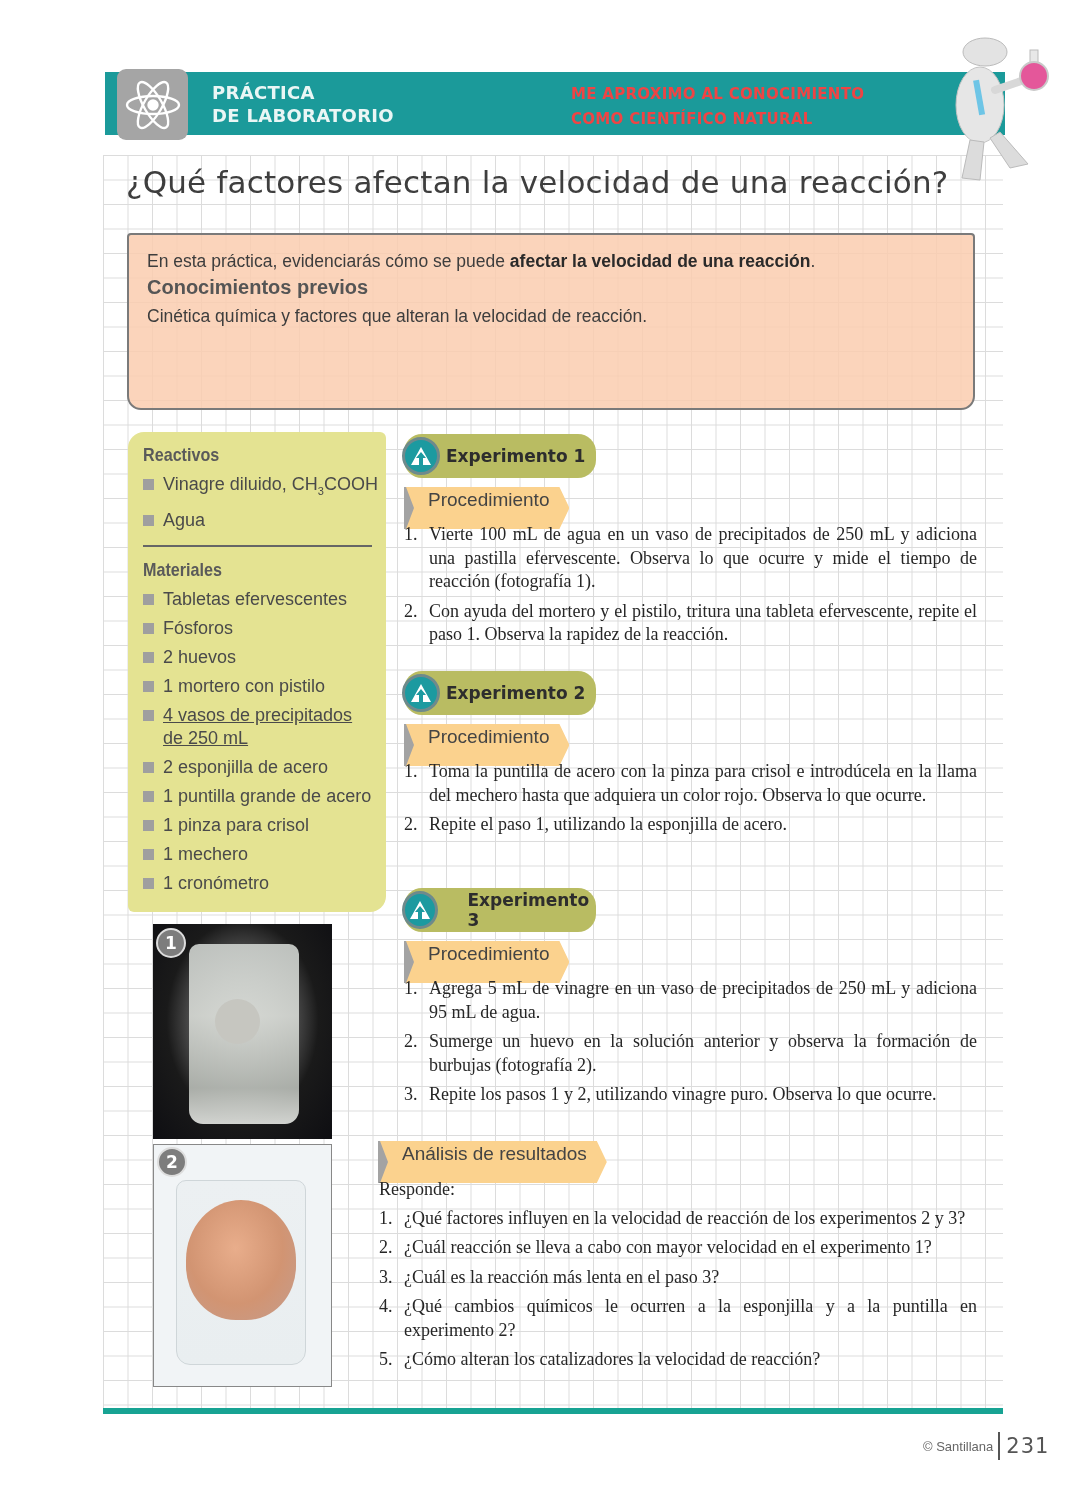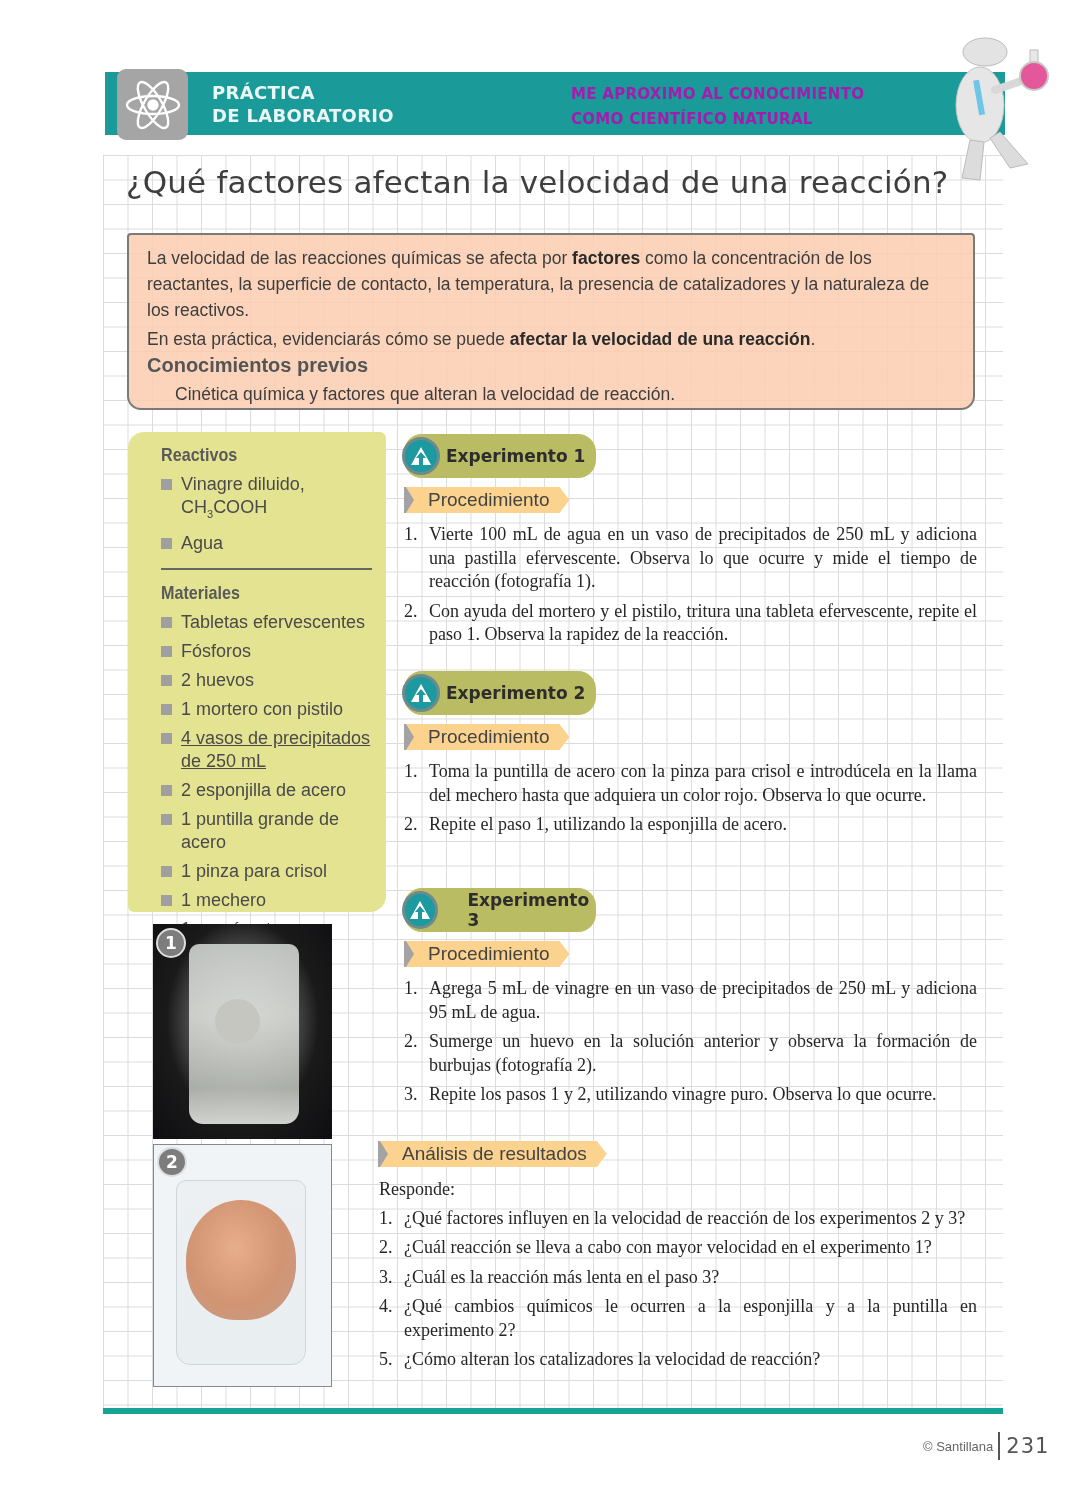--- a/index.html
+++ b/index.html
@@ -15,38 +15,38 @@
     background-size: 24.5px 24.5px;
   }
   .bottom-rule { position: absolute; left: 103px; top: 1408px; width: 900px; height: 6px; background: #17a393; }
 
   .header-band { position: absolute; left: 105px; top: 72px; width: 900px; height: 63px; background: #1b9a9a; }
   .atom-box {
     position: absolute; left: 117px; top: 69px; width: 71px; height: 71px;
     background: #a5a5a5; border-radius: 9px; display: flex; align-items: center; justify-content: center;
   }
   .hdr-left { position: absolute; left: 212px; top: 81px; color: #eaf6f5; font-family: "DejaVu Sans", sans-serif; font-size: 18px; font-weight: bold; line-height: 23px; letter-spacing: 0.3px; }
-  .hdr-right { position: absolute; left: 571px; top: 82px; color: #a21caf; font-family: "DejaVu Sans", sans-serif; font-size: 15px; font-weight: bold; line-height: 25px; letter-spacing: 0.3px; }
+  .hdr-right { position: absolute; left: 571px; top: 82px; color: #ef4444; font-family: "DejaVu Sans", sans-serif; font-size: 15px; font-weight: bold; line-height: 25px; letter-spacing: 0.3px; }
   .mascot { position: absolute; left: 940px; top: 30px; width: 120px; height: 160px; }
 
   .title { position: absolute; left: 126px; top: 164px; font-family: "DejaVu Sans", sans-serif; font-size: 31px; color: #3e3e3e; letter-spacing: 0.2px; }
 
   .intro-box {
     position: absolute; left: 127px; top: 233px; width: 848px; height: 177px;
     background: rgba(250, 205, 175, 0.85); border: 2px solid #7a7a7a; border-radius: 4px 4px 14px 14px;
     padding: 10px 18px; font-family: "Liberation Sans", sans-serif; font-size: 17.5px; color: #3d3d3d; line-height: 26px;
   }
   .intro-box p { margin: 0; }
   .intro-box b { color: #2a2a2a; }
   .prev-title { margin-top: 12px; font-weight: bold; color: #555; font-size: 20px; }
 
   .mat-box {
     position: absolute; left: 128px; top: 432px; width: 258px; height: 480px;
     background: #e4e392; border-radius: 16px 6px 16px 6px;
-    padding: 12px 0 0 33px; font-family: "Liberation Sans", sans-serif; font-size: 18px; color: #4a4a4a;
+    padding: 12px 0 0 15px; font-family: "Liberation Sans", sans-serif; font-size: 18px; color: #4a4a4a;
   }
   .mat-box h3 { font-family: "Liberation Sans", sans-serif; font-size: 19px; font-weight: bold; color: #5a5a5a; margin-bottom: 4px; transform: scaleX(0.85); transform-origin: left; }
   .mat-item { display: flex; align-items: flex-start; line-height: 29.5px; }
   .mat-item .sq { width: 11px; height: 11px; background: #9f9f9f; margin: 9px 9px 0 0; flex: none; }
   .mat-item .txt { line-height: 23px; padding: 3px 0; }
   .mat-sep { height: 2px; background: #666; margin: 10px 14px 12px 0; }
 
   .photo { position: absolute; background: #111; }
   .photo1 { left: 153px; top: 924px; width: 179px; height: 215px; background: radial-gradient(ellipse at 50% 45%, #aaa 0%, #777 25%, #1a1a1a 60%, #0e0e12 100%); overflow: hidden; }
   .glass1 { position: absolute; left: 36px; top: 20px; width: 110px; height: 180px; border-radius: 10px 10px 14px 14px; background: linear-gradient(to bottom, #cfd3cf 0%, #d9dcd7 40%, #b9bdb7 80%, #e6e8e4 100%); opacity: 0.9; }
@@ -56,21 +56,21 @@
   .egg { position: absolute; left: 32px; top: 55px; width: 110px; height: 120px; border-radius: 50% 50% 45% 45%; background: radial-gradient(ellipse at 45% 40%, #e8a680 0%, #cf8a64 55%, #c09483 100%); opacity: 0.9; }
   .num-badge { position: absolute; width: 30px; height: 30px; border-radius: 50%; background: #7d7d7d; border: 2px solid #ddd; color: #fff; font-weight: bold; font-size: 17px; display: flex; align-items: center; justify-content: center; font-family: "DejaVu Sans", sans-serif; }
 
   .exp-pill {
     position: absolute; height: 44px; width: 192px; background: #b9bc62; border-radius: 18px;
     display: flex; align-items: center;
   }
   .exp-icon { width: 38px; height: 38px; border-radius: 50%; background: #1c9aa0; border: 3px solid #6e8a8c; margin-left: -2px; display: flex; align-items: center; justify-content: center; }
   .exp-label { margin-left: 6px; font-family: "DejaVu Sans", sans-serif; font-size: 17px; font-weight: bold; color: #2d2d2d; }
 
-  .proc-tag { position: absolute; height: 26px; display: flex; align-items: stretch; }
+  .proc-tag { position: absolute; height: 42px; display: flex; align-items: stretch; }
   .proc-tag .gray { width: 10px; background: #a3a3a3; clip-path: polygon(0 0, 100% 0, 100% 100%, 0 100%); }
   .proc-tag .body { background: #fbd28e; padding: 0 20px 0 12px; font-family: "Liberation Sans", sans-serif; font-size: 19px; color: #444; line-height: 26px; clip-path: polygon(0 0, calc(100% - 10px) 0, 100% 50%, calc(100% - 10px) 100%, 0 100%, 8px 50%); margin-left: -8px; padding-left: 22px; }
 
   .steps { position: absolute; font-family: "Liberation Serif", serif; font-size: 18px; color: #262626; line-height: 23.5px; }
   .step { display: flex; margin-bottom: 6px; text-align: justify; }
   .step .n { width: 25px; flex: none; }
   .step .t { flex: 1; }
   .responde { font-family: "Liberation Serif", serif; font-size: 18px; color: #262626; margin-bottom: 5px; }
 
   .footer { position: absolute; left: 923px; top: 1432px; display: flex; align-items: center; font-family: "Liberation Sans", sans-serif; color: #666; }
@@ -110,24 +110,23 @@
     <path d="M50 108 L70 138 L88 134 L60 102 Z" fill="#dcdcdc" stroke="#bbb"></path>
     <path d="M55 60 L90 48" stroke="#d8d8d8" stroke-width="8" stroke-linecap="round"></path>
     <rect x="90" y="20" width="8" height="20" fill="#e8e8e8" stroke="#bbb"></rect>
     <circle cx="94" cy="46" r="14" fill="#e4579a" stroke="#c9c9c9" stroke-width="2"></circle>
   </svg>
 </div>
 
 <div class="title">¿Qué factores afectan la velocidad de una reacción?</div>
 
 <div class="intro-box">
-  <p><span>La velocidad de las reacciones químicas se afecta por </span><b>factores</b><span> como la concentración de los reactantes, la superficie de contacto, la temperatura, la presencia de catalizadores y la naturaleza de los reactivos.</span></p>
   <p style="margin-top:3px;"><span>En esta práctica, evidenciarás cómo se puede </span><b>afectar la velocidad de una reacción</b><span>.</span></p>
   <p class="prev-title">Conocimientos previos</p>
-  <p style="margin-top:3px;margin-left:28px;">Cinética química y factores que alteran la velocidad de reacción.</p>
+  <p style="margin-top:3px;">Cinética química y factores que alteran la velocidad de reacción.</p>
 </div>
 
 <div class="mat-box">
   <h3>Reactivos</h3>
   <div class="mat-item">
     <span class="sq"></span>
     <span class="txt"><span>Vinagre diluido, CH</span><sub style="font-size:11px;">3</sub><span>COOH</span></span>
   </div>
   <div class="mat-item">
     <span class="sq"></span>

